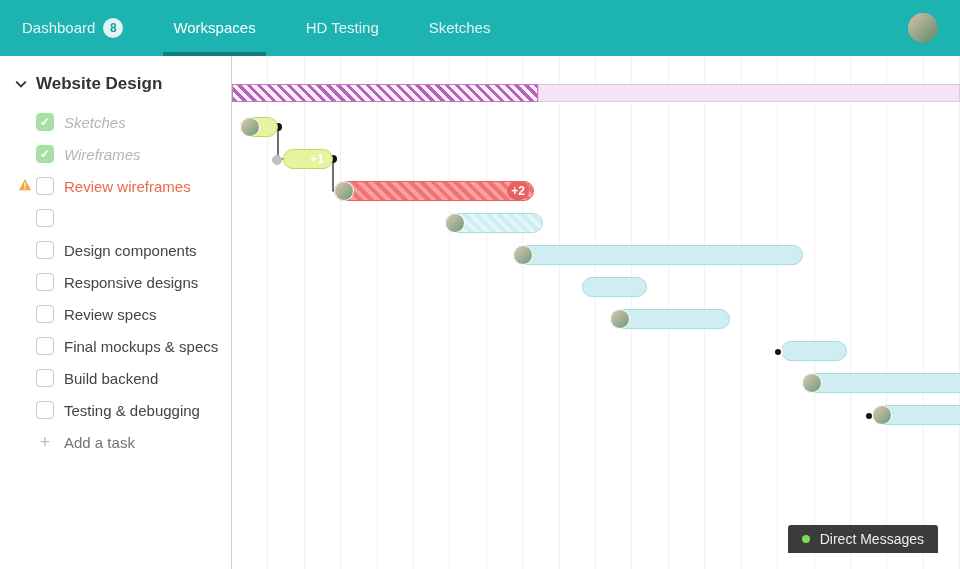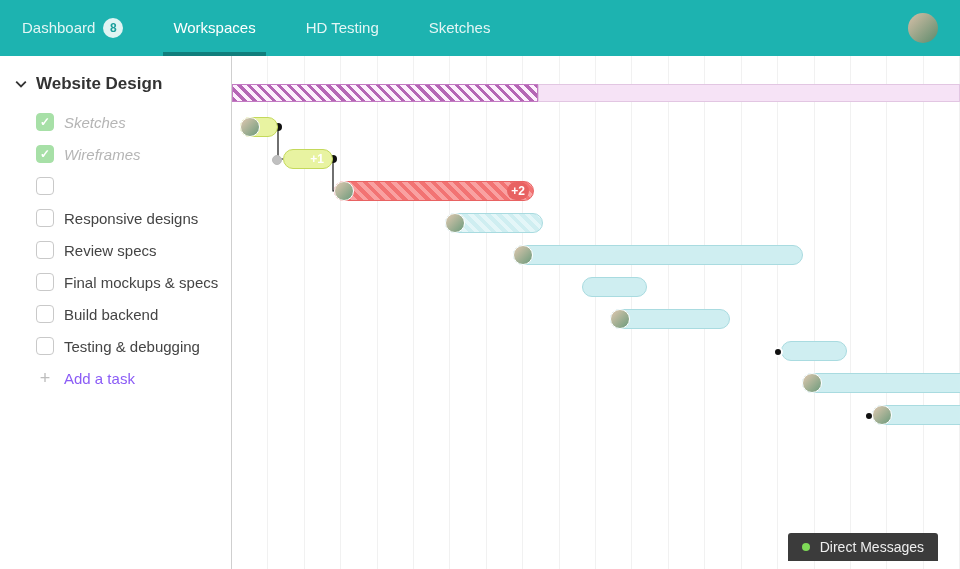--- a/index.html
+++ b/index.html
@@ -28,21 +28,21 @@
 .task-item{display:flex;align-items:center;height:32px;font-size:15px;cursor:pointer;}
 .task-icon-slot{width:22px;display:flex;justify-content:center;}
 .warn-icon svg{width:14px;height:14px;}
 .checkbox{width:18px;height:18px;border:1px solid #c9c9c9;border-radius:4px;margin:0 10px 0 0;background:#fff;display:flex;align-items:center;justify-content:center;}
 .checkbox.done{background:#a7e0a7;border-color:#a7e0a7;}
 .checkbox.done::after{content:"✓";color:#fff;font-size:12px;font-weight:700;}
 .task-label{color:#444;}
 .task-label.done{color:#b5b5b5;font-style:italic;}
 .task-label.alert{color:#e86b4a;}
 .add-icon{font-size:18px;color:#bdbdbd;width:18px;text-align:center;margin-right:10px;}
-.add-label{color:#8b5cf6;}
+.add-label{color:#737373;}
 
 
 .cols{position:absolute;inset:0;display:flex;}
 .col{flex:1;border-right:1px solid #f1f1f1;}
 
 
 .summary{position:absolute;top:28px;left:0;right:0;height:18px;display:flex;}
 .summary-done{background:repeating-linear-gradient(45deg,#b565b5,#b565b5 3px,#fdeffd 3px,#fdeffd 7px);border:1px solid #c37ac3;}
 .summary-rest{background:#f6e3f6;border:1px solid #e2c6e2;flex:1;}
 
@@ -56,21 +56,21 @@
 .bar.teal{background:#cfeef1;border:1px solid #a9dbe0;}
 .bar.teal.stripe{background:repeating-linear-gradient(45deg,#cfeef1,#cfeef1 4px,#e4f6f8 4px,#e4f6f8 8px);}
 .dep-dot{position:absolute;width:10px;height:10px;border-radius:50%;background:#111;border:2px solid #fff;}
 .dep-dot.grey{background:#c0c0c0;border:1px solid #bbb;}
 
 
 .dep-svg{position:absolute;inset:0;pointer-events:none;}
 .dep-svg path{stroke:#111;stroke-width:1.2;fill:none;}
 
 
-.dm-strip{position:absolute;bottom:8px;right:22px;background:#3b3b3b;color:#eee;height:28px;border-radius:3px 3px 0 0;display:flex;align-items:center;padding:0 14px;font-size:14px;cursor:pointer;}
+.dm-strip{position:absolute;bottom:16px;right:22px;background:#3b3b3b;color:#eee;height:28px;border-radius:3px 3px 0 0;display:flex;align-items:center;padding:0 14px;font-size:14px;cursor:pointer;}
 .dm-dot{width:8px;height:8px;border-radius:50%;background:#7ed957;margin-right:10px;}
 </style>
 </head>
 <body>
 
 <div class="nav">
   <div class="nav-item">
     <span>Dashboard</span>
     <span class="nav-badge">8</span>
   </div>
@@ -103,22 +103,38 @@
           <span class="task-icon-slot"></span>
           <span class="checkbox done"></span>
           <span class="task-label done">Sketches</span>
         </li>
         <li class="task-item">
           <span class="task-icon-slot"></span>
           <span class="checkbox done"></span>
           <span class="task-label done">Wireframes</span>
         </li>
         <li class="task-item">
-          <span class="task-icon-slot"></span>
-          <span class="checkbox"></span>
+          <span class="task-icon-slot">
+            <span class="warn-icon"><svg viewBox="0 0 16 16">
+                <polygon points="8,1 15,14 1,14" fill="#f6a540"></polygon>
+                <rect x="7.2" y="5" width="1.6" height="5" fill="#fff"></rect>
+                <rect x="7.2" y="11" width="1.6" height="1.6" fill="#fff"></rect>
+              </svg></span>
+          </span>
+          <span class="checkbox"></span>
+          <span class="task-label alert">Review wireframes</span>
+        </li>
+        <li class="task-item">
+          <span class="task-icon-slot"></span>
+          <span class="checkbox"></span>
+        </li>
+        <li class="task-item">
+          <span class="task-icon-slot"></span>
+          <span class="checkbox"></span>
+          <span class="task-label">Design components</span>
         </li>
         <li class="task-item">
           <span class="task-icon-slot"></span>
           <span class="checkbox"></span>
           <span class="task-label">Responsive designs</span>
         </li>
         <li class="task-item">
           <span class="task-icon-slot"></span>
           <span class="checkbox"></span>
           <span class="task-label">Review specs</span>

